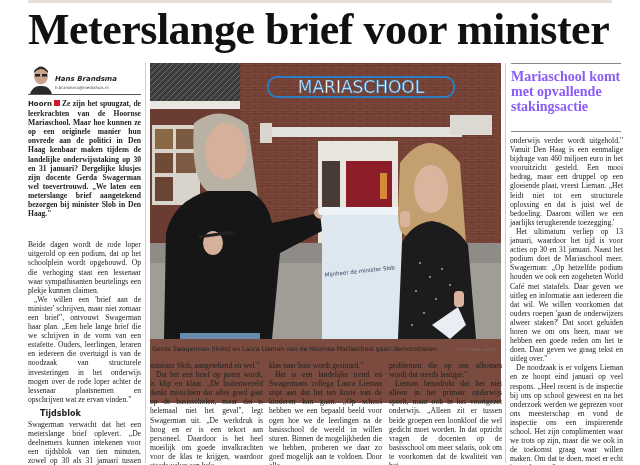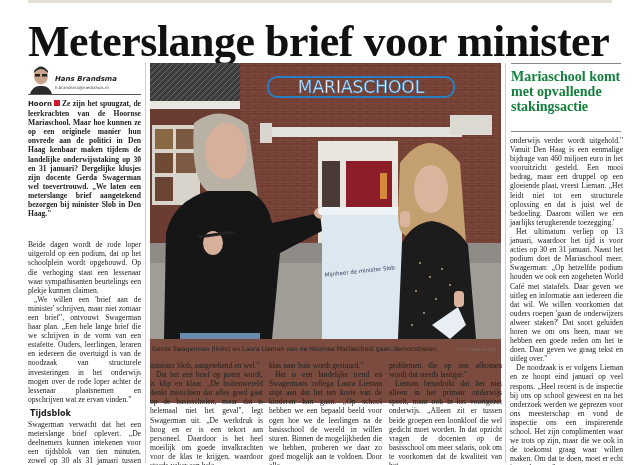--- a/index.html
+++ b/index.html
@@ -1,52 +1,52 @@
 <!DOCTYPE html>
 <html><head>
   <meta charset="utf-8">
   <style>
     * { margin: 0; padding: 0; box-sizing: border-box; }
     html, body { width: 640px; height: 465px; overflow: hidden; background: #ffffff; }
     body { position: relative; font-family: "DejaVu Serif", serif; color: #1a1a1a; }
 
     .topband { position: absolute; left: 28px; top: 0; width: 584px; height: 3px; background: #e4dfd7; }
     .headline {
-      position: absolute; left: 28px; top: 17px; width: 590px;
+      position: absolute; left: 28px; top: 5px; width: 590px;
       font-family: "Liberation Serif", serif; font-size: 44px; line-height: 50px;
       letter-spacing: -0.5px; color: #111;
     }
 
     .col { position: absolute; font-family: "Liberation Serif", serif; font-size: 7.6px; line-height: 9.1px; text-align: justify; color: #222; }
     .col p { margin: 0; }
     .col p.indent { text-indent: 6px; }
     .col p + p.gap { margin-top: 4px; }
 
     .byline { position: absolute; left: 28px; top: 63px; width: 113px; height: 32px; border-bottom: 1px solid #555; }
     .avatar { position: absolute; left: 2px; top: 0; width: 22px; height: 31px; }
     .author-name { position: absolute; left: 27px; top: 12px; font-family: "DejaVu Sans", sans-serif; font-weight: bold; font-size: 7px; color: #222; font-style: italic; }
     .author-email { position: absolute; left: 27px; top: 22px; font-family: "DejaVu Sans", sans-serif; font-size: 4px; color: #444; }
 
     .col1 { left: 28px; top: 99px; width: 113px; }
     .lead { font-weight: bold; }
     .dateline { font-family: "DejaVu Sans", sans-serif; font-weight: bold; font-size: 7px; margin-top: 8px; }
     .redsq { display: inline-block; width: 6px; height: 6px; background: #d3172e; margin: 0 2px 0 2px; vertical-align: 0px; }
-    .subhead { font-family: "DejaVu Sans", sans-serif; font-weight: bold; font-size: 8px; margin: 5px 0 2px 2px; }
+    .subhead { font-family: "DejaVu Sans", sans-serif; font-weight: bold; font-size: 8px; margin: 5px 0 2px 12px; }
 
     .photo { position: absolute; left: 150px; top: 63px; width: 351px; height: 340px; overflow: hidden; background: #7a4b3e; }
     .caption { position: absolute; left: 150px; top: 345px; width: 351px; height: 10px; }
     .caption-text { position: absolute; left: 2px; top: 0; font-family: "DejaVu Sans", sans-serif; font-size: 6.2px; color: #222; }
     .photo-credit { position: absolute; right: 4px; top: 2px; font-family: "DejaVu Sans", sans-serif; font-size: 3.8px; color: #777; letter-spacing: 0.2px; }
 
     .col2 { left: 150px; top: 361px; width: 113px; }
     .col3 { left: 269px; top: 361px; width: 113px; }
     .col4 { left: 389px; top: 361px; width: 113px; }
 
     .side-rule-top { position: absolute; left: 511px; top: 63px; width: 110px; height: 1px; background: #888; }
-    .side-head { position: absolute; left: 511px; top: 69px; width: 112px; font-family: "Liberation Serif", serif; font-size: 14px; line-height: 15px; color: #15803d; }
+    .side-head { position: absolute; left: 511px; top: 69px; width: 112px; font-family: "Liberation Serif", serif; font-size: 14px; line-height: 15px; color: #8b5cf6; }
     .side-rule-bottom { position: absolute; left: 511px; top: 131px; width: 110px; height: 1px; background: #888; }
     .col5 { left: 510px; top: 136px; width: 113px; }
 
     .colrule { position: absolute; top: 63px; width: 1px; background: #cfcfcf; }
   </style>
 </head>
 <body>
 
 <div class="topband"></div>
 <h1 class="headline">Meterslange brief voor minister</h1>

